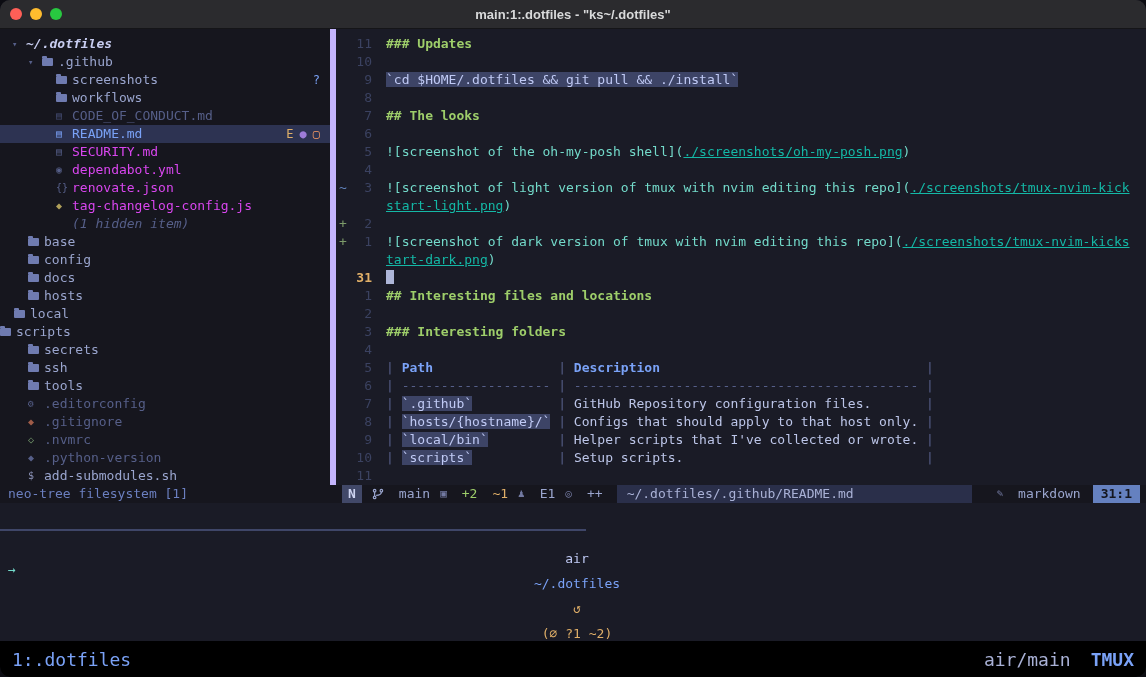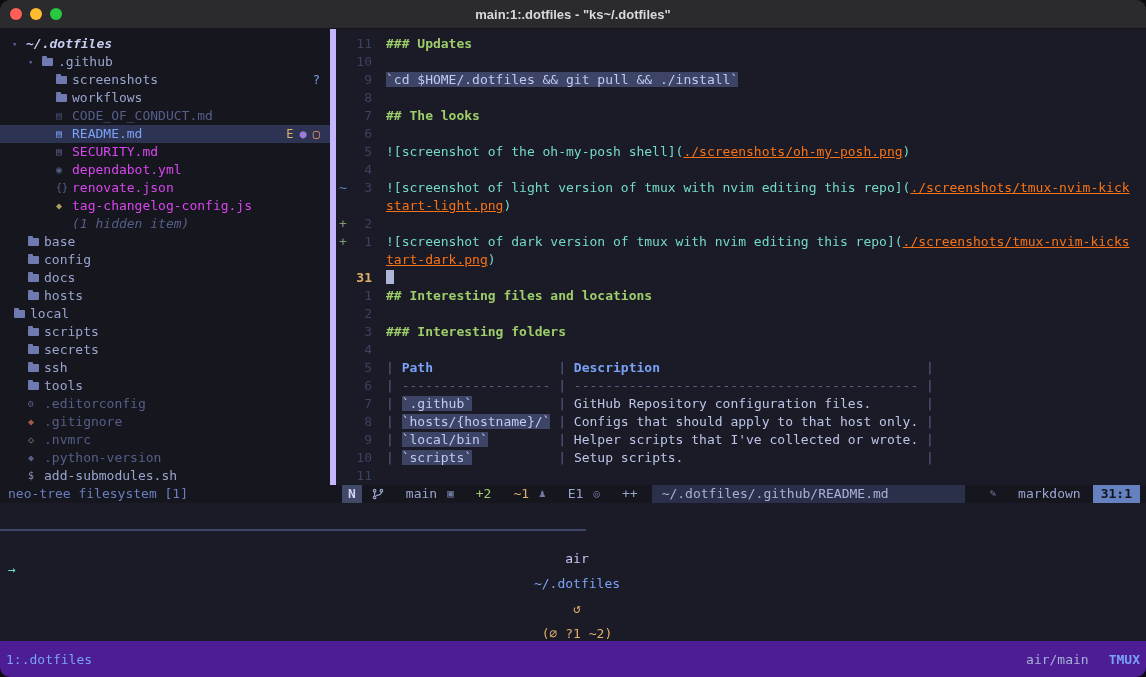--- a/index.html
+++ b/index.html
@@ -36,50 +36,50 @@
   
   .eline{height:18px;line-height:18px;display:flex;white-space:pre;}
   .sign{flex:0 0 14px;text-align:center;}
   .s-ch{color:#6183bb}.s-add{color:#7d9c6a}
   .num{flex:0 0 22px;text-align:right;color:#3b4261;}
   .num.cur{color:#e0af68;font-weight:bold;}
   .etxt{margin-left:14px;}
   .seg-h{color:#9ece6a;font-weight:bold;}
   .seg-code{background:#3d4466;color:#c0caf5;}
   .seg-lnk{color:#73daca;}
-  .seg-url{color:#f97316;text-decoration:underline;}
+  .seg-url{color:#14b8a6;text-decoration:underline;}
   .seg-par{color:#73daca;}
   .seg-pp{color:#565f89;}
   .seg-th{color:#7aa2f7;font-weight:bold;}
   .seg-pl{color:#bcc5e8;}
   .block-cursor{display:inline-block;width:8px;height:14px;background:#aeb6d8;vertical-align:-2px;}
   
   .statusrow{flex:0 0 18px;display:flex;font-size:13px;line-height:18px;}
   .neotree-status{flex:0 0 330px;background:#16161e;color:#6b7fc0;padding-left:8px;}
   .lualine{flex:1;background:#16161e;display:flex;align-items:center;gap:10px;padding-left:4px;color:#9aa5ce;white-space:nowrap;}
   .mode-chip{background:#414868;color:#cdd3f0;padding:0 6px;font-weight:bold;}
-  .sl-item{display:flex;align-items:center;gap:22px;}
+  .sl-item{display:flex;align-items:center;gap:15px;}
   .sl-ic{color:#737aa2;font-size:11px;}
   .added{color:#9ece6a}.changed{color:#e0af68}
   .branch-svg{width:12px;height:12px;stroke:#9aa5ce;fill:none;stroke-width:1.6;}
   .path-chip{flex:1;background:#2a2f4a;color:#a9b1d6;padding:0 10px;margin:0 14px 0 4px;height:18px;overflow:hidden;}
   .pos-chip{background:#6581c0;color:#14161f;font-weight:bold;padding:0 8px;margin:0 6px 0 2px;}
   .cmdline{flex:0 0 18px;background:#1a1b26;}
   
   .pane-border{width:586px;height:2px;background:#3f4668;margin-top:8px;}
   .shell{margin:12px 0 0 8px;font-size:13px;line-height:18px;color:#a9b1d6;}
   .prompt-line{display:flex;align-items:center;gap:7px;height:18px;flex-direction:column;}
   .apple-svg{width:12px;height:14px;fill:#c8cdf0;}
   .sh-host{color:#c0caf5;}
   .sh-path{color:#7aa2f7;}
   .sh-git{color:#e0af68;}
   .sh-node{color:#9ece6a;}
   .arrow-line{height:18px;color:#73daca;}
   .filler{flex:1;}
-  .tmuxbar{flex:0 0 36px;display:flex;align-items:center;padding:0 6px;font-size:13px;background:#4c1d95;}
+  .tmuxbar{flex:0 0 36px;display:flex;align-items:center;padding:0 12px;font-size:18px;background:#000000;}
   .tmux-left{color:#7aa2f7;}
   .tmux-right{margin-left:auto;display:flex;gap:20px;align-items:center;}
   .tmux-session{color:#a9b1d6;}
   .tmux-badge{color:#7aa2f7;font-weight:bold;}
 </style>
 </head>
 <body>
 
 <div class="window">
 
@@ -162,21 +162,21 @@
             <span class="lbl folder">docs</span>
           </div>
           <div class="srow" style="padding-left: 28px;">
             <span class="ficon"></span>
             <span class="lbl folder">hosts</span>
           </div>
           <div class="srow" style="padding-left: 14px;">
             <span class="ficon"></span>
             <span class="lbl folder">local</span>
           </div>
-          <div class="srow" style="padding-left: 28px;">
+          <div class="srow" style="">
             <span class="ficon"></span>
             <span class="lbl folder">scripts</span>
           </div>
           <div class="srow" style="padding-left: 28px;">
             <span class="ficon"></span>
             <span class="lbl folder">secrets</span>
           </div>
           <div class="srow" style="padding-left: 28px;">
             <span class="ficon"></span>
             <span class="lbl folder">ssh</span>

